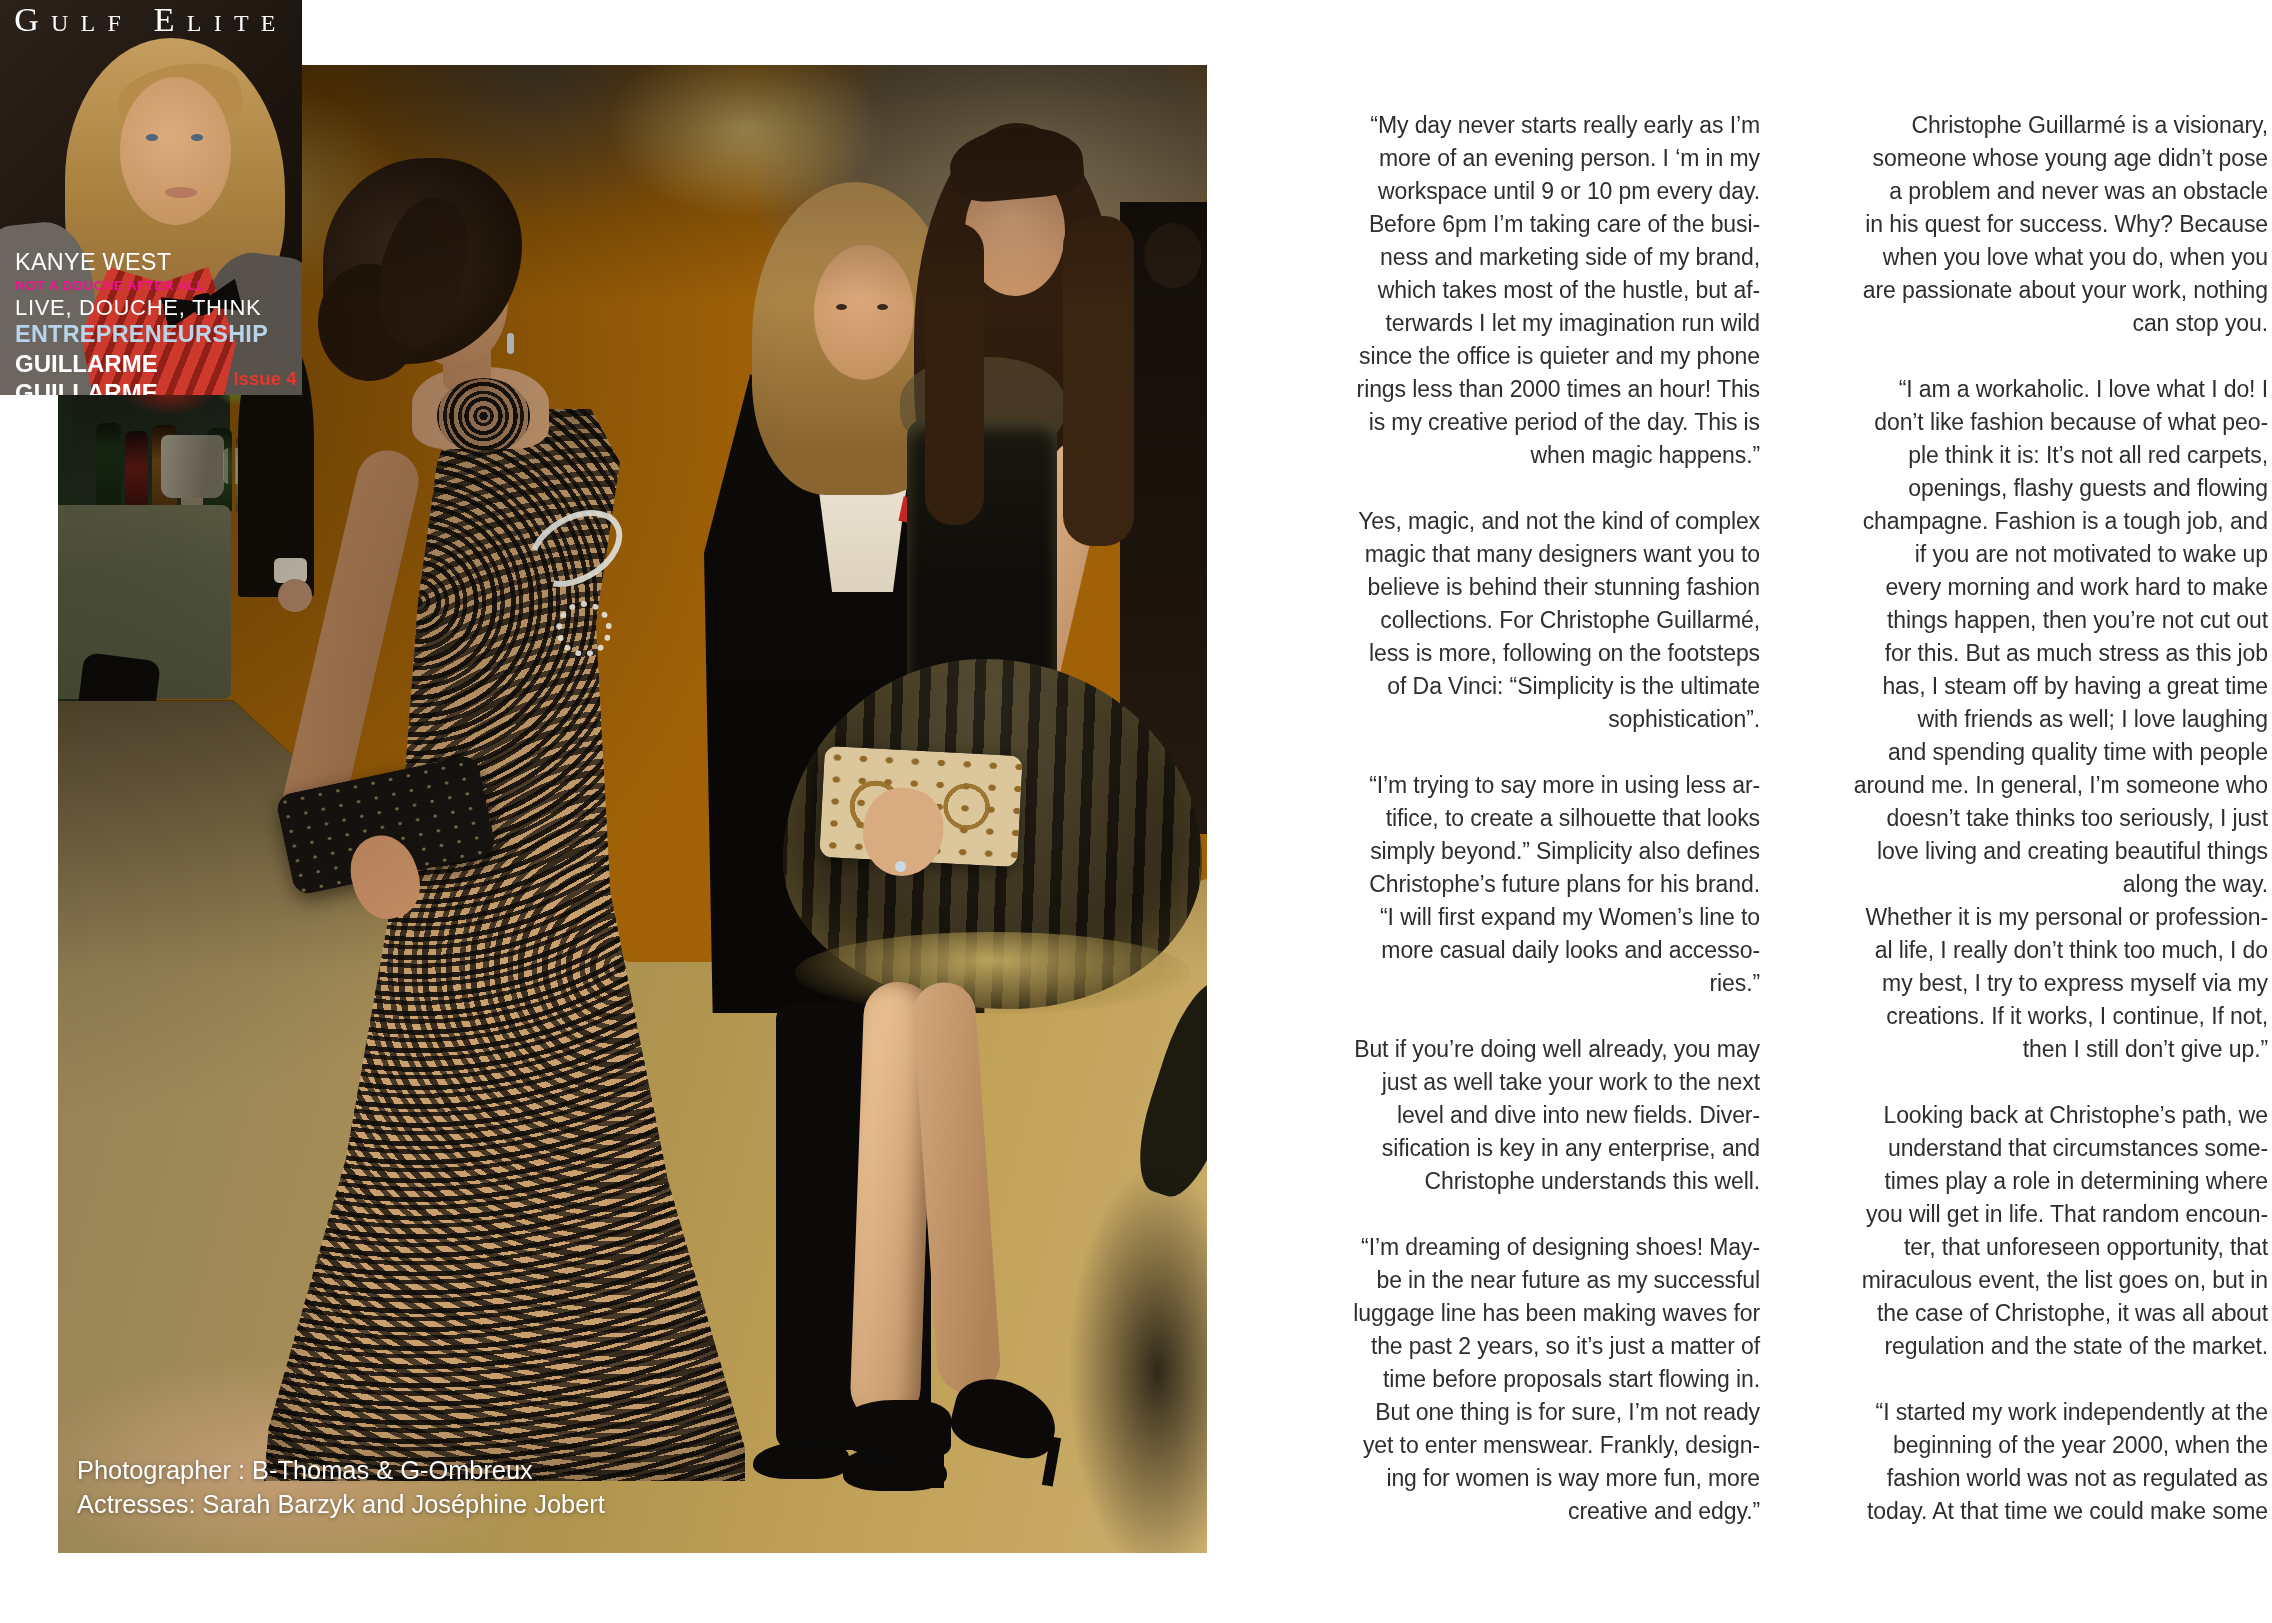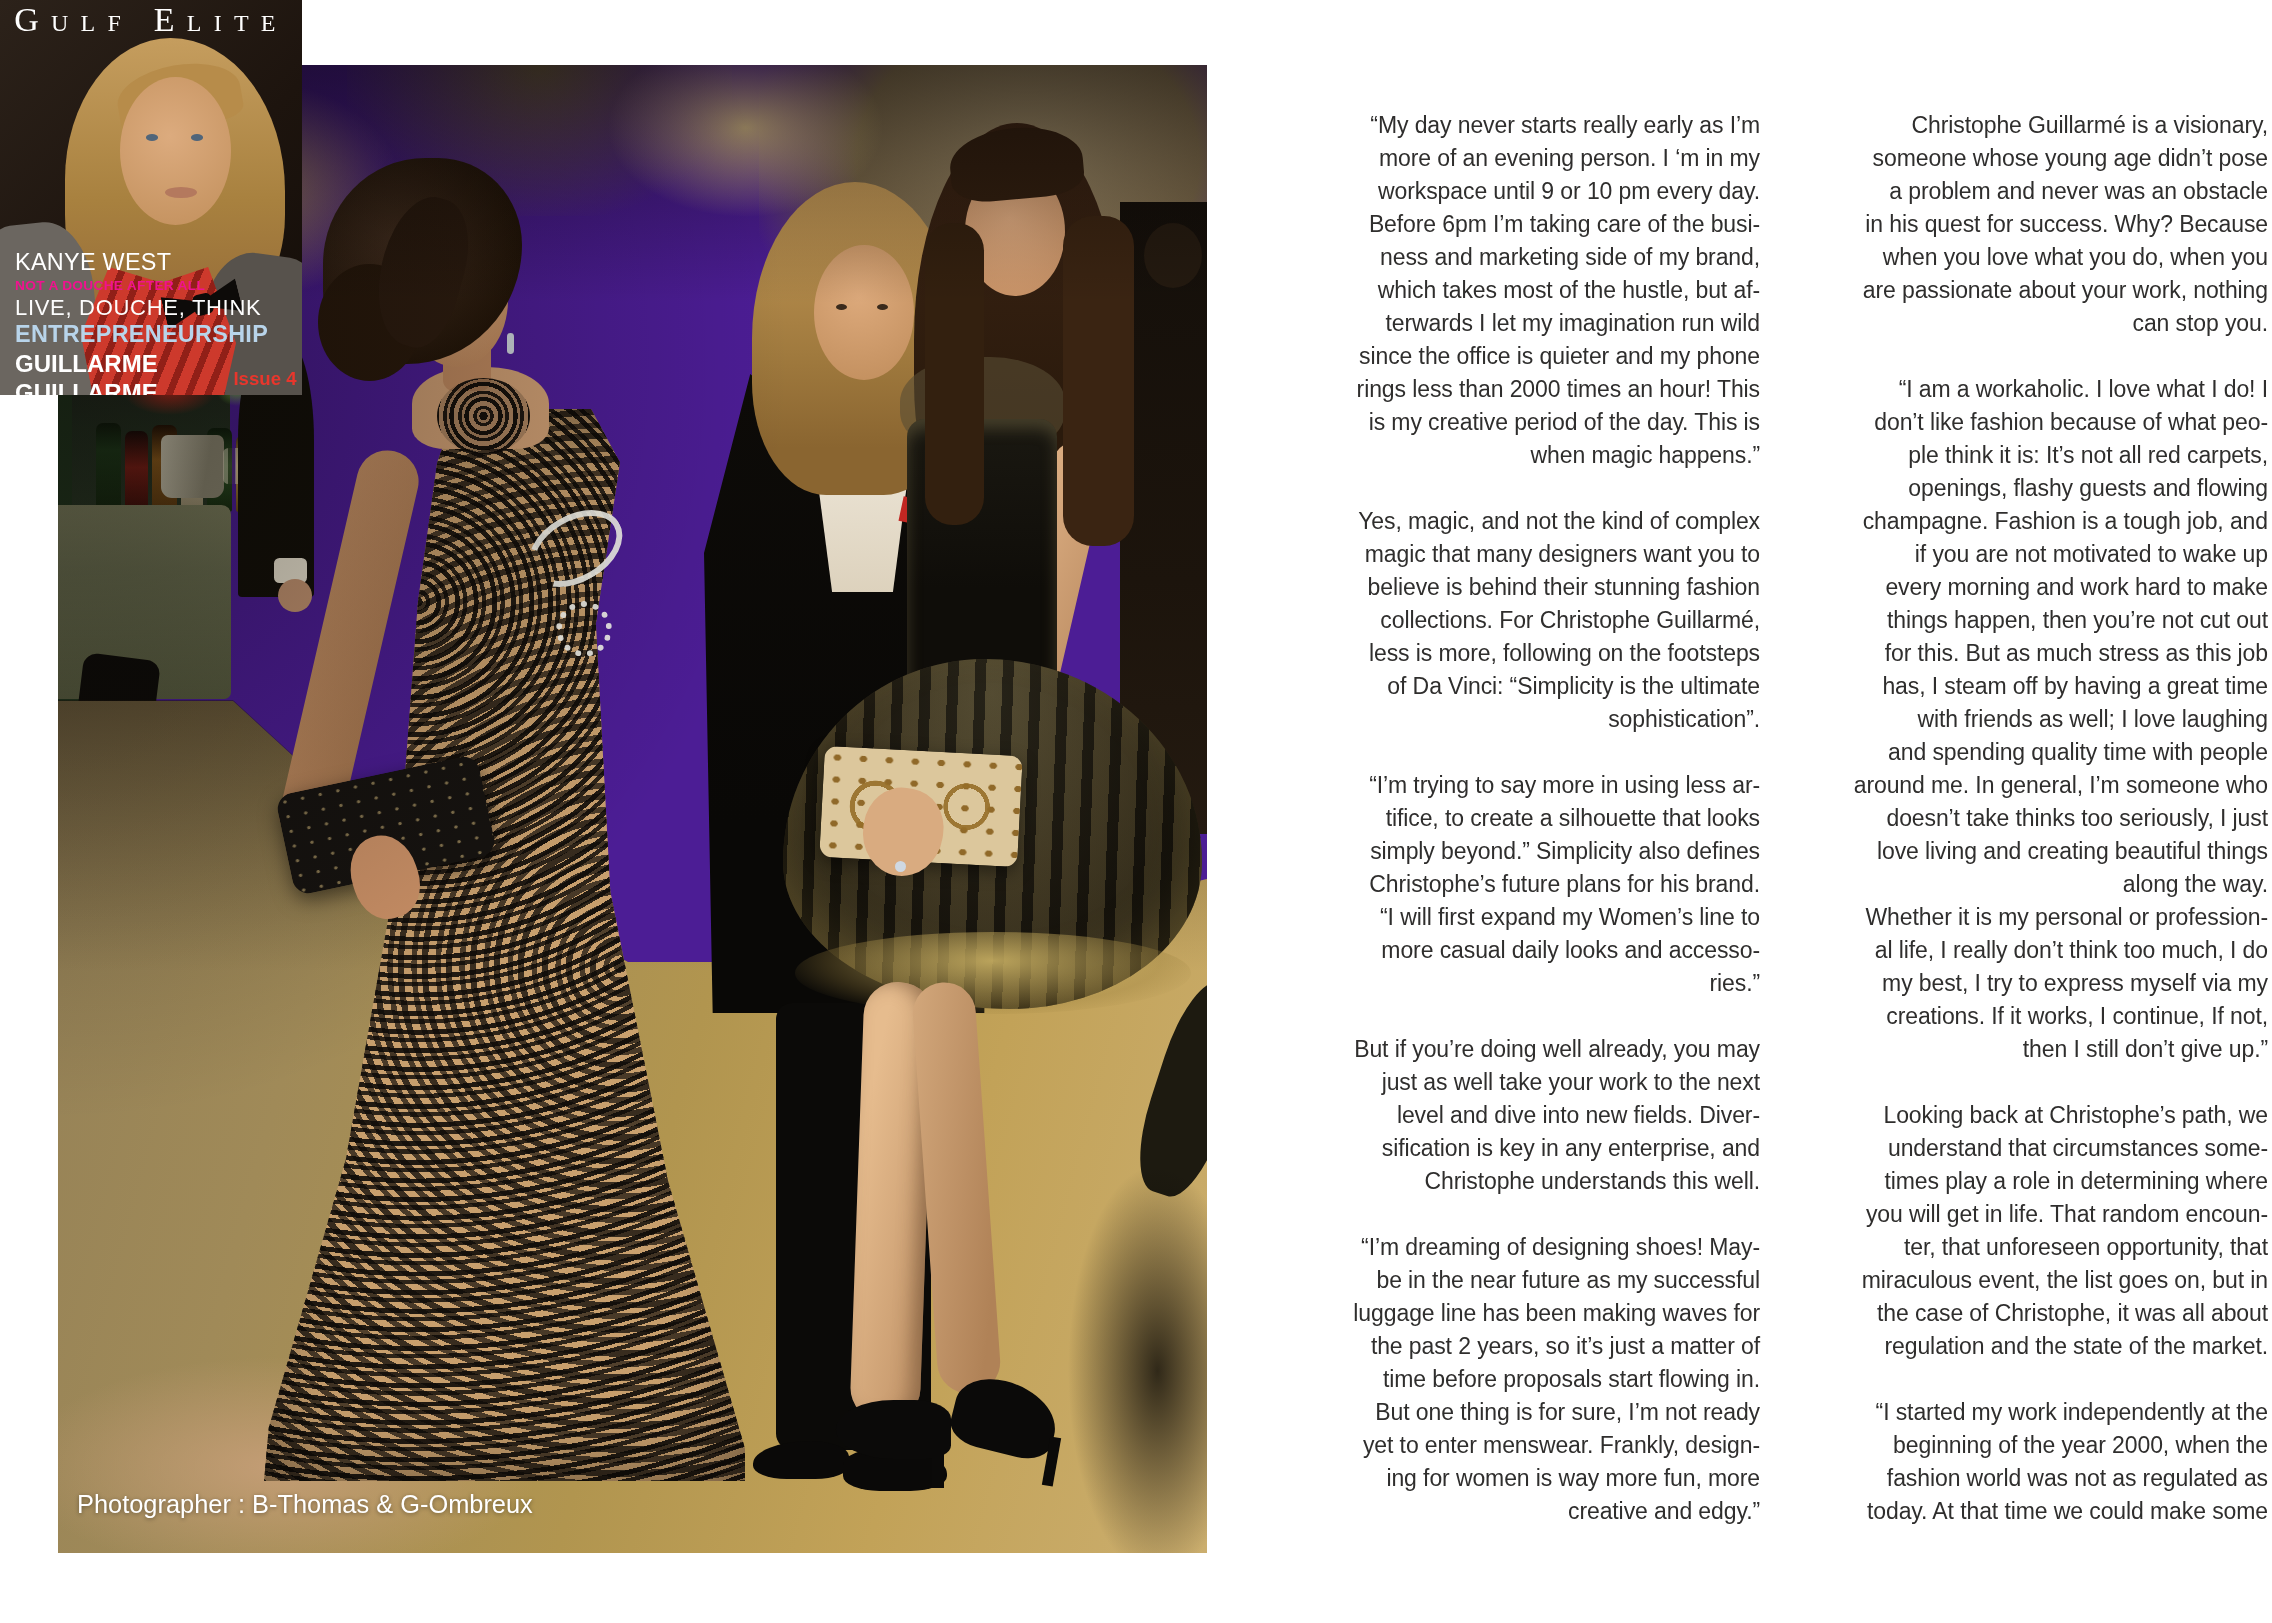--- a/index.html
+++ b/index.html
@@ -3,21 +3,21 @@
 <meta charset="utf-8">
 <style>
   html,body{margin:0;padding:0;background:#fff;}
   .page{position:relative;width:2273px;height:1623px;background:#ffffff;overflow:hidden;
         font-family:"Liberation Sans", sans-serif;}
   .abs{position:absolute;}
 
   
   .photo{position:absolute;left:58px;top:65px;width:1149px;height:1488px;overflow:hidden;
          background:linear-gradient(to bottom,#171008 0%,#241a0e 9%,#362817 20%,#41301d 32%,#3a2b1a 48%,#34261ا 60%,#2f2315 62%);
-         background-color:#4c1d95;}
+         background-color:#a16207;}
   .ceiling-cream{left:701px;top:0;width:448px;height:316px;
          background:radial-gradient(ellipse at 60% 30%, #9c8a68 0%, #7a684a 45%, rgba(122,104,74,0) 75%);}
   .ceiling-arch{left:289px;top:0;width:385px;height:151px;
          background:radial-gradient(ellipse at 50% 0%, #6b5a40 0%, rgba(107,90,64,0) 75%);}
   .glow1{left:27.5px;top:13.7px;width:316px;height:220px;border-radius:50%;
          background:radial-gradient(closest-side, rgba(231,198,106,.8), rgba(231,198,106,0));}
   .glow2{left:550px;top:-27.5px;width:275px;height:179px;border-radius:50%;
          background:radial-gradient(closest-side, rgba(242,217,137,.85), rgba(242,217,137,0));}
   .glow3{left:845px;top:110px;width:227px;height:179px;border-radius:50%;
          background:radial-gradient(closest-side, #fff3c0 0%, rgba(255,224,125,.85) 35%, rgba(255,224,125,0) 75%);}
@@ -313,20 +313,21 @@
     <div class="abs wr-pump1"></div>
     <div class="abs wr-pump1-heel"></div>
     <div class="abs wr-pump2"></div>
     <div class="abs wr-pump2-heel"></div>
     <div class="abs fg-dark"></div>
 
     <div class="abs vignette"></div>
 
     <div class="abs credits">
       <div>Photographer : B-Thomas &amp; G-Ombreux</div>
+      <div>Actresses: Sarah Barzyk and Joséphine Jobert</div>
     </div>
   </div>
 
   <div class="cover">
     <div class="abs cv-hair"></div>
     <div class="abs cv-fringe"></div>
     <div class="abs cv-face"></div>
     <div class="cv-eye" style="left:146px;top:134px;"></div>
     <div class="cv-eye" style="left:191px;top:134px;"></div>
     <div class="abs cv-mouth"></div>

